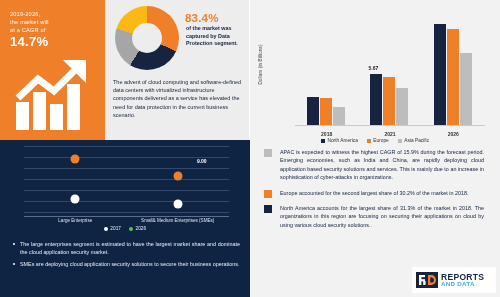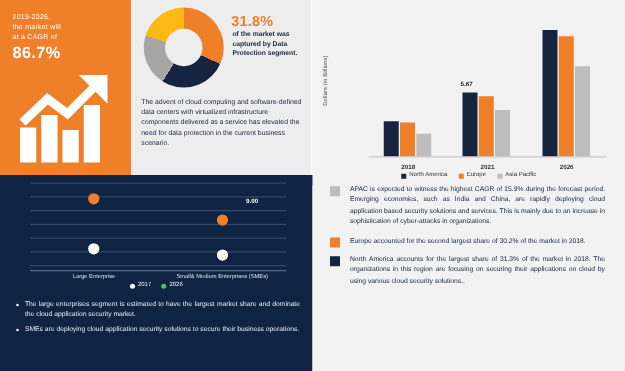--- a/index.html
+++ b/index.html
@@ -147,38 +147,38 @@
 </style>
 </head>
 <body>
 
 <div id="page">
 
   <div class="cagr-panel">
     <div class="cagr-l1">2019-2026,</div>
     <div class="cagr-l2">the market will</div>
     <div class="cagr-l3">at a CAGR of</div>
-    <div class="cagr-pct">86.7%</div>
+    <div class="cagr-pct">14.7%</div>
 
     <svg class="growth-icon" viewBox="0 0 82 74">
       <rect x="2" y="44" width="13" height="28" fill="#ffffff"></rect>
       <rect x="19" y="34" width="13" height="38" fill="#ffffff"></rect>
       <rect x="36" y="46" width="13" height="26" fill="#ffffff"></rect>
       <rect x="53" y="26" width="13" height="46" fill="#ffffff"></rect>
       <path d="M4 40 L24 21 L40 33 L66 7" stroke="#ffffff" stroke-width="7" fill="none" stroke-linejoin="miter"></path>
       <path d="M49 2 L72 2 L72 25 L63 16 L58 11 Z" fill="#ffffff"></path>
     </svg>
   </div>
 
   <div class="mid-panel">
     <div class="donut-wrap">
       <div class="donut" id="donut-ring" style="background: conic-gradient(rgb(239, 127, 41) 0deg, rgb(239, 127, 41) 114.48deg, rgb(22, 36, 63) 114.48deg, rgb(22, 36, 63) 211.68deg, rgb(166, 166, 166) 211.68deg, rgb(166, 166, 166) 287.28deg, rgb(253, 185, 19) 287.28deg, rgb(253, 185, 19) 360deg);"></div>
       <div class="donut-hole"></div>
     </div>
-    <div class="stat-pct">31.8%</div>
+    <div class="stat-pct">83.4%</div>
     <div class="stat-desc">of the market was captured by Data Protection segment.</div>
     <div class="mid-body">The advent of cloud computing and software-defined data centers with virtualized infrastructure components delivered as a service has elevated the need for data protection in the current business scenario.</div>
   </div>
 
   <div class="col-div"></div>
 
   <div class="bar-panel">
     <div class="ylabel">Dollars (in Billions)</div>
     <div class="plot" id="bar-plot">
       <div class="axis-line"></div>
@@ -269,15 +269,30 @@
         <div class="rb">
           <div class="rb-sq eu" style="background: rgb(239, 127, 41);"></div>
           <div class="rb-txt">Europe accounted for the second largest share of 30.2% of the market in 2018.</div>
         </div>
         <div class="rb">
           <div class="rb-sq na" style="background: rgb(22, 36, 63);"></div>
           <div class="rb-txt">North America accounts for the largest share of 31.3% of the market in 2018. The organizations in this region are focusing on securing their applications on cloud by using various cloud security solutions..</div>
         </div>
       </div>
 
+    <div class="logo">
+      <svg class="logo-mark" viewBox="0 0 22 16">
+        <rect x="0" y="0" width="22" height="16" fill="#16243f"></rect>
+        <rect x="3" y="3" width="2.4" height="10" fill="#ffffff"></rect>
+        <rect x="3" y="3" width="6" height="2.2" fill="#ffffff"></rect>
+        <rect x="3" y="7.2" width="6" height="2.2" fill="#ffffff"></rect>
+        <rect x="7.2" y="9" width="2.4" height="4" fill="#ffffff"></rect>
+        <path d="M12 3 h3.4 a4.6 5 0 0 1 0 10 H12 Z" fill="#ef7f29"></path>
+        <path d="M14.2 5.4 h1.1 a2.6 2.6 0 0 1 0 5.2 h-1.1 Z" fill="#16243f"></path>
+      </svg>
+      <div class="logo-text">
+        <div class="logo-l1">REPORTS</div>
+        <div class="logo-l2">AND DATA</div>
+      </div>
+    </div>
   </div>
 
 </div>
 
 </body></html>

